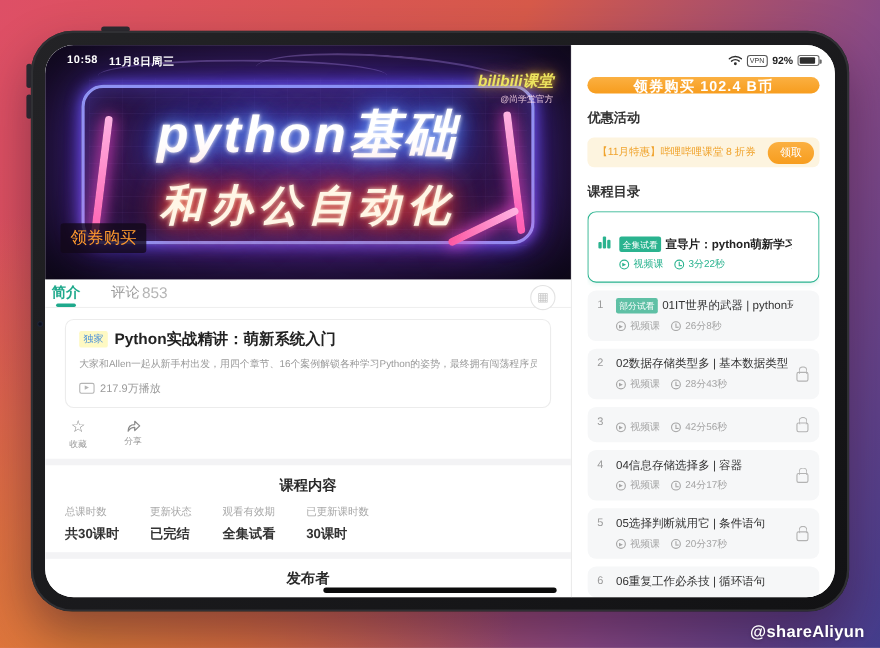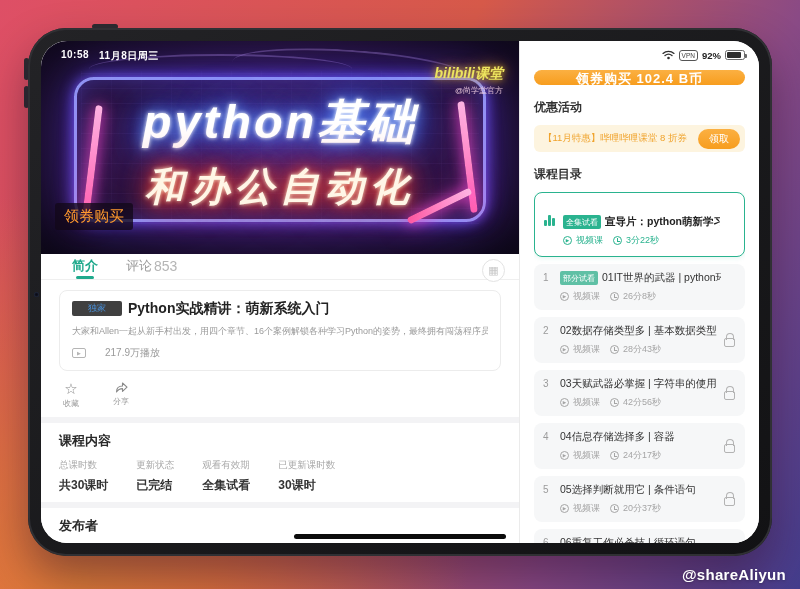--- a/index.html
+++ b/index.html
@@ -69,55 +69,55 @@
   .statusbar-left { position:absolute; left:20px; top:8px; color:#fff; font-size:10px;
     font-weight:bold; letter-spacing:.5px; display:flex; gap:10px; z-index:5; }
   .v-logo { position:absolute; right:16px; top:24px; text-align:right; z-index:4; }
   .v-logo .logo-main { font-size:14px; font-weight:bold; font-style:italic; color:#ece45f;
     text-shadow:0 0 6px #d8b02a, 0 0 16px rgba(255,170,40,.8); }
   .v-logo .logo-sub { font-size:8px; color:rgba(255,220,235,0.85); margin-top:2px; }
   .v-coupon-tag { position:absolute; left:14px; bottom:24px; background:rgba(18,8,24,0.78);
     border-radius:3px; padding:4px 9px; color:#ff9a2e; font-size:15px; z-index:4; }
 
   
-  .tabbar { display:flex; align-items:center; height:33px; padding:0 31px;
+  .tabbar { display:flex; align-items:center; height:33px; padding:0 6px;
     border-bottom:1px solid #efefef; position:relative; }
   .tab { font-size:13px; margin-right:28px; position:relative; height:100%;
     display:flex; align-items:center; }
   .tab.active { color:#1fa98c; font-weight:bold; }
   .tab.active::after { content:""; position:absolute; left:4px; right:4px; bottom:0;
     height:3px; border-radius:2px; background:#1fa98c; }
   .tab.inactive { color:#9a9a9a; }
   .tab sup { font-size:14px; color:#b5b5b5; margin-left:2px; }
   .tab-side-icon { position:absolute; right:14px; top:5px; width:23px; height:23px;
     border:1px solid #e3e3e3; border-radius:50%; color:#c8c8c8; font-size:11px;
     display:flex; align-items:center; justify-content:center; background:#fff; }
 
   
   .info-card { margin:10px 18px 0; border:1px solid #ececec; border-radius:8px;
     padding:9px 12px 10px; }
   .title-row { display:flex; align-items:center; gap:6px; }
-  .badge-exclusive { background:#404040; color:#4a90d9; font-size:9px;
-    padding:1px 16px; border-radius:2px; flex:none;font-family:Liberation Serif, serif; }
+  .badge-exclusive { background:#fef9c3; color:#4a90d9; font-size:9px;
+    padding:1px 4px; border-radius:2px; flex:none;font-family:Liberation Serif, serif; }
   .course-title { font-size:14px; font-weight:bold; color:#222; white-space:nowrap;
     overflow:hidden; }
   .course-desc { margin-top:7px; font-size:9px; color:#9a9a9a; white-space:nowrap;
     overflow:hidden; }
-  .playcount-row { margin-top:8px; display:flex; align-items:center; gap:19px;
+  .playcount-row { margin-top:8px; display:flex; align-items:center; gap:5px;
     color:#9a9a9a; font-size:10px; }
   .tv-icon { width:14px; height:10px; border:1px solid #b5b5b5; border-radius:2px;
     display:flex; align-items:center; justify-content:center; font-size:5px; color:#b5b5b5; }
   .actions-row { display:flex; gap:34px; margin:10px 22px 8px; }
   .action { display:flex; flex-direction:column; align-items:center; gap:2px;
     color:#9a9a9a; font-size:8px; }
   .action .ic { font-size:15px; color:#8a8a8a; line-height:1; }
   .action svg { display:block; }
   .band { height:8px; background:#f3f3f5; }
   .section { padding:9px 18px 8px; }
-  .sec-heading { font-size:13px; font-weight:bold; color:#2a2a2a; }
+  .sec-heading { font-size:13px; font-weight:bold; color:#2a2a2a;text-align:center; }
   .stats-row { display:flex; gap:28px; margin-top:9px; }
   .stat .st-label { font-size:9.5px; color:#a8a8a8; }
   .stat .st-value { font-size:12px; color:#333; font-weight:bold; margin-top:5px; }
   .home-indicator { position:absolute; left:50%; bottom:4px; transform:translateX(-50%);
     width:212px; height:5px; border-radius:3px; background:#0b0b0b; z-index:9; }
 
   
   .sidebar { width:240px; flex:none; border-left:1px solid #ebebeb; background:#fff;
     padding:7px 14px 0; display:flex; flex-direction:column; overflow:hidden; }
   .sys-icons { display:flex; justify-content:flex-end; align-items:center; gap:4px;
@@ -362,24 +362,20 @@
         <span class="l-dur">28分43秒</span>
       </div>
     </div>
     <div class="l-lock"></div>
   </div>
 
   <div class="lesson">
     <div class="l-index">3</div>
 
     <div class="l-main">
-      <div class="l-titlerow">
-
-        <span class="l-title">03天赋武器必掌握 | 字符串的使用</span>
-      </div>
       <div class="l-meta">
         <span class="play-ic">▶</span>
         <span class="l-type">视频课</span>
         <span class="clock-ic"></span>
         <span class="l-dur">42分56秒</span>
       </div>
     </div>
     <div class="l-lock"></div>
   </div>
 

